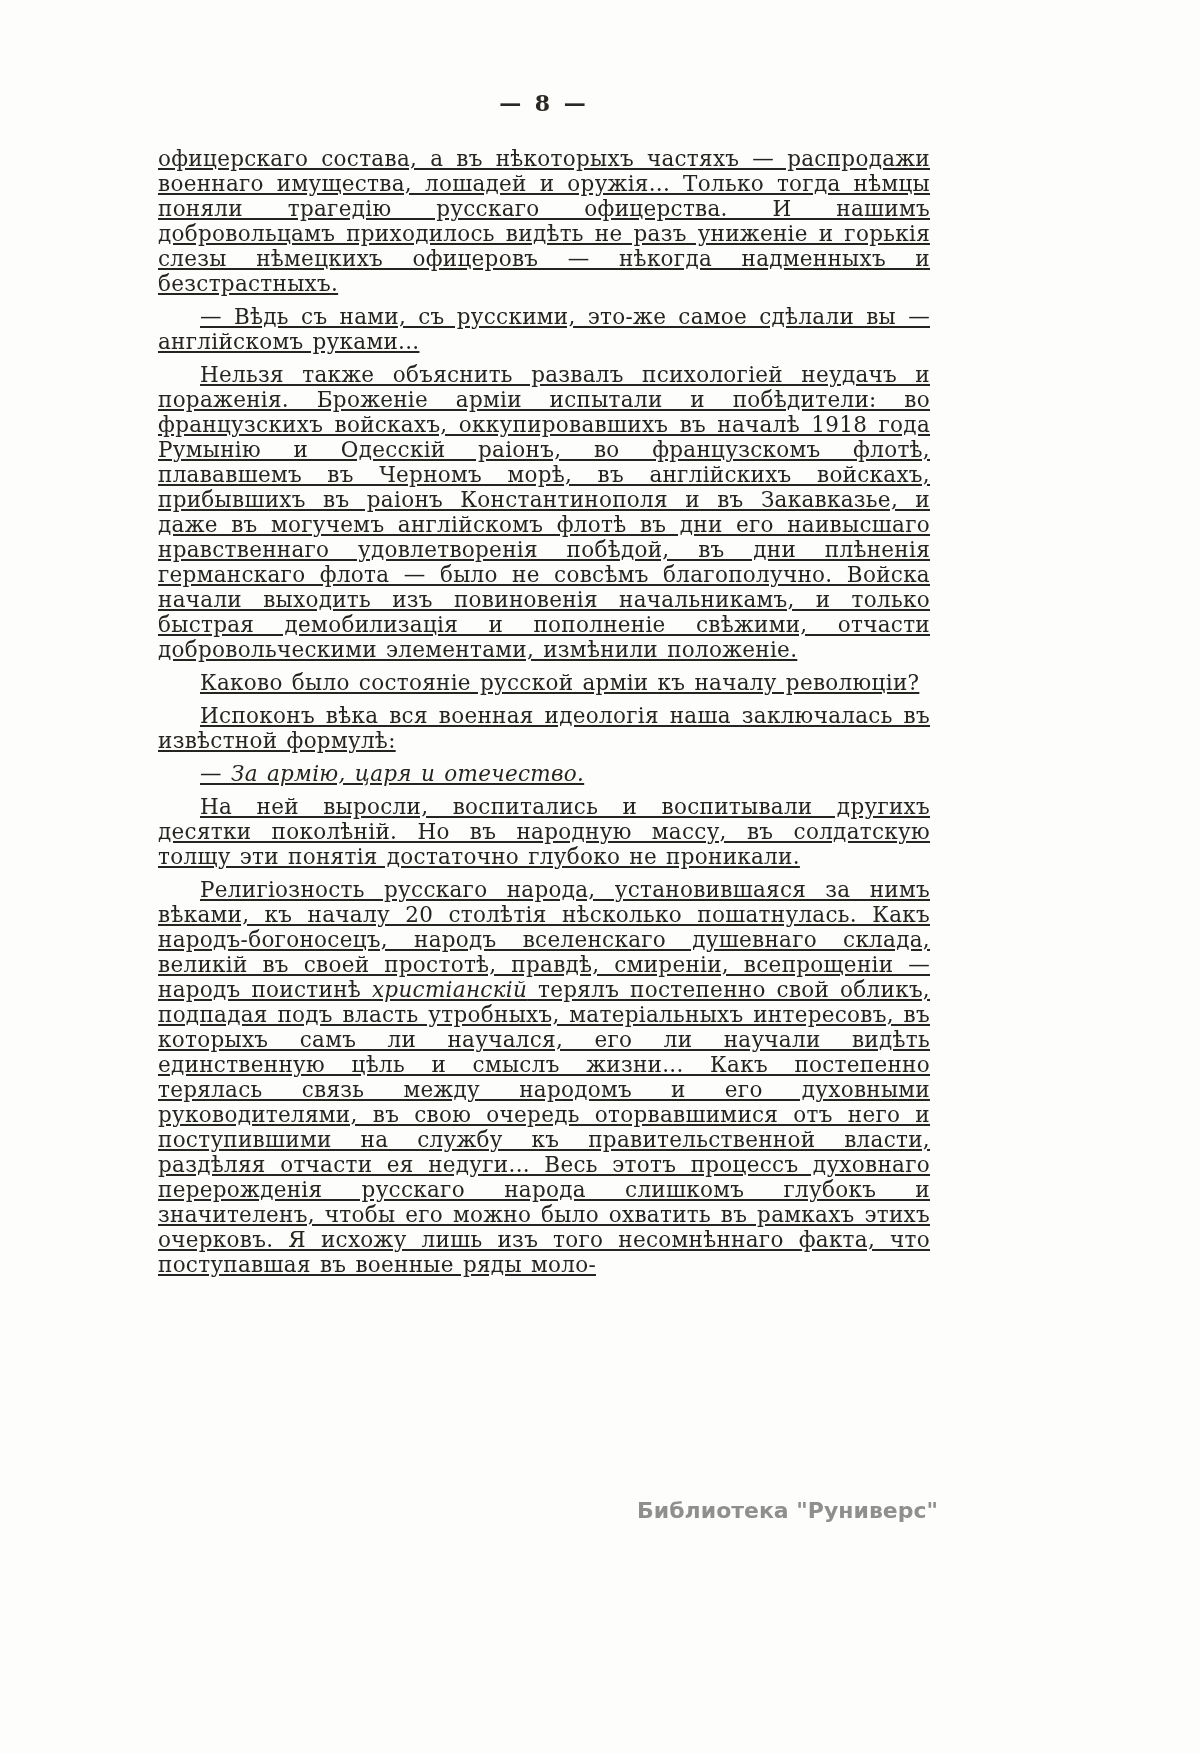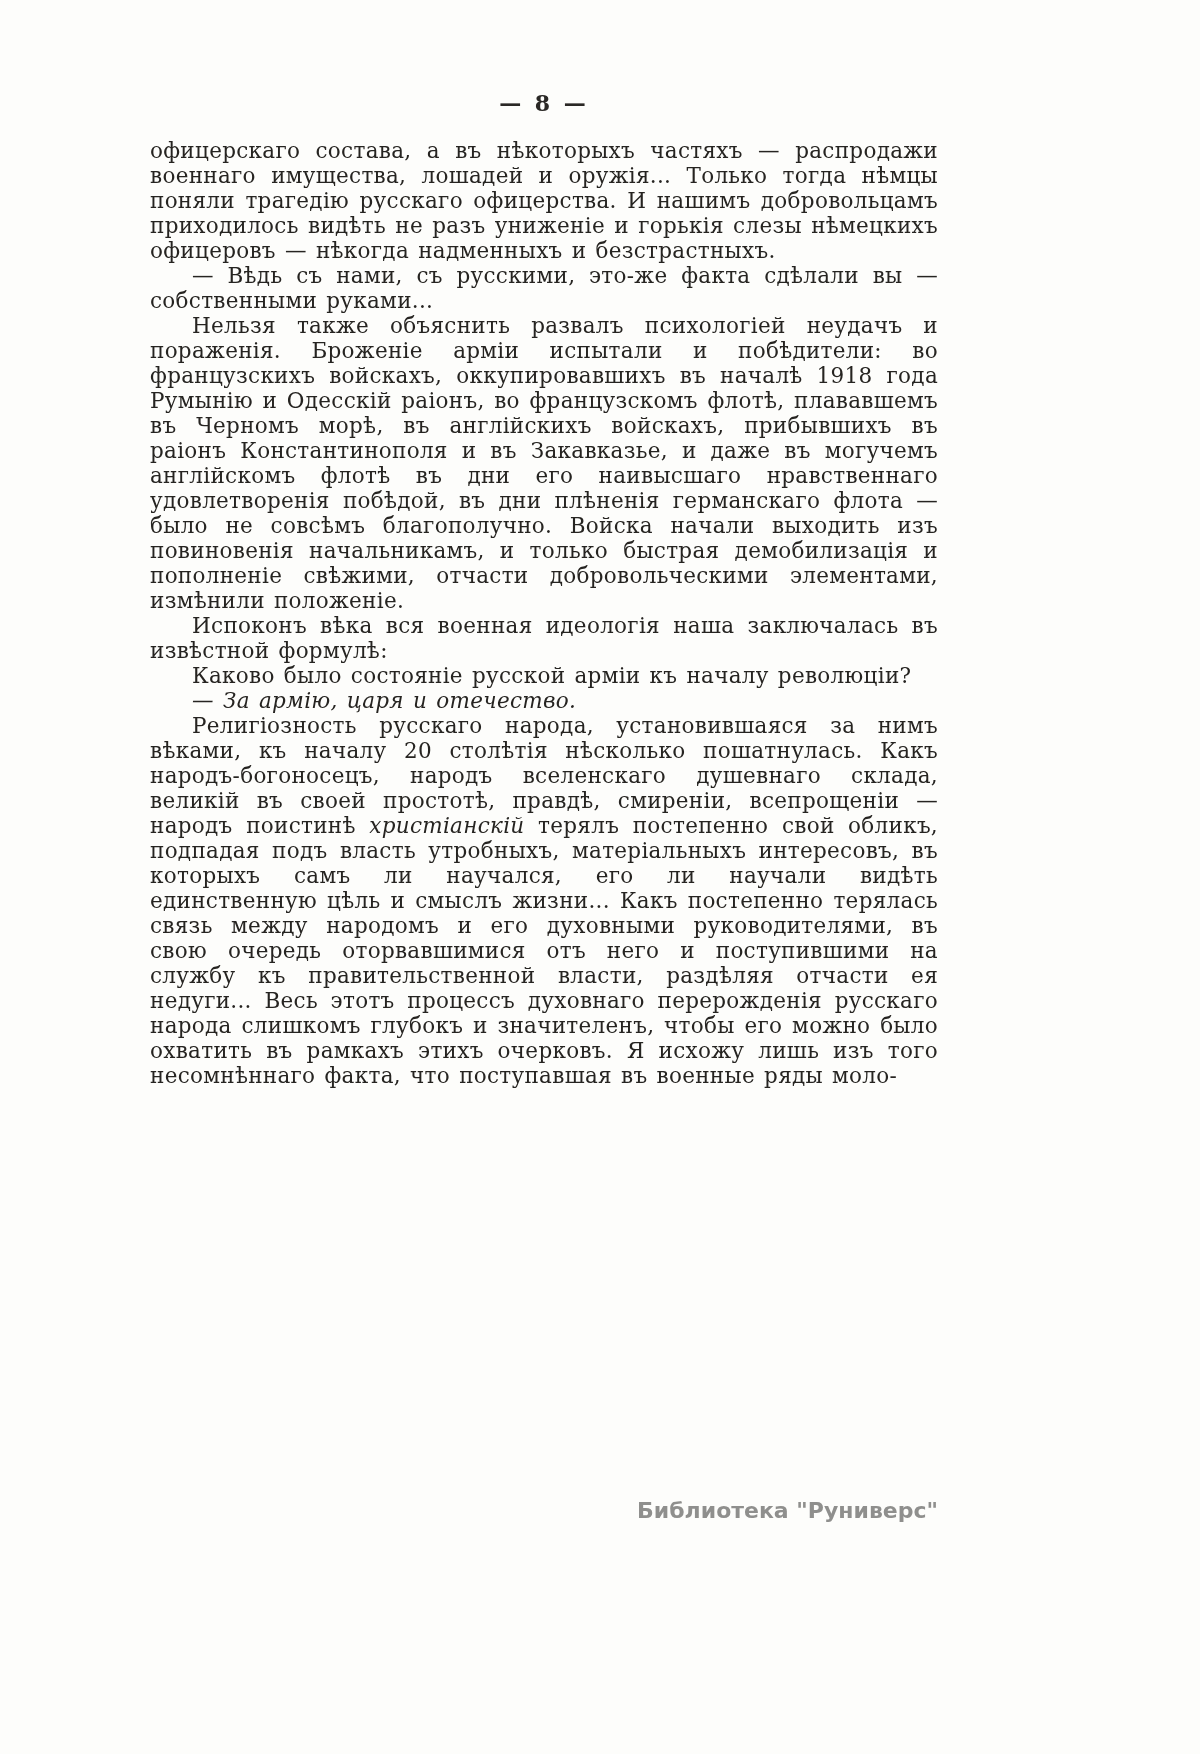--- a/index.html
+++ b/index.html
@@ -33,23 +33,24 @@
     top: 138px;
     left: 150px;
     width: 788px;
     text-align: justify;
     font-size: 21.5px;
     line-height: 25px;
     letter-spacing: 0.3px;
     word-spacing: 2px;
   }
   .text-block p {
-    margin: 0;
+    margin: 8px;
     padding: 0;
     text-indent: 42px;
+    text-decoration: underline;
   }
   .text-block p.no-indent {
     text-indent: 0;
   }
   .italic {
     font-style: italic;
   }
   .watermark {
     position: absolute;
     top: 1498px;
@@ -63,22 +64,23 @@
   }
 </style>
 </head>
 <body>
 
 <div class="page">
   <div class="page-number">— 8 —</div>
 
   <div class="text-block">
       <p class="no-indent"><span>офицерскаго состава, а въ нѣкоторыхъ частяхъ — распродажи военнаго имущества, лошадей и оружія... Только тогда нѣмцы поняли трагедію русскаго офицерства. И нашимъ добровольцамъ приходилось видѣть не разъ униженіе и горькія слезы нѣмецкихъ офицеровъ — нѣкогда надменныхъ и безстрастныхъ.</span></p>
-      <p class=""><span>— Вѣдь съ нами, съ русскими, это-же факта сдѣлали вы — собственными руками...</span></p>
+      <p class=""><span>— Вѣдь съ нами, съ русскими, это-же самое сдѣлали вы — англійскомъ руками...</span></p>
       <p class=""><span>Нельзя также объяснить развалъ психологіей неудачъ и пораженія. Броженіе арміи испытали и побѣдители: во французскихъ войскахъ, оккупировавшихъ въ началѣ 1918 года Румынію и Одесскій раіонъ, во французскомъ флотѣ, плававшемъ въ Черномъ морѣ, въ англійскихъ войскахъ, прибывшихъ въ раіонъ Константинополя и въ Закавказье, и даже въ могучемъ англійскомъ флотѣ въ дни его наивысшаго нравственнаго удовлетворенія побѣдой, въ дни плѣненія германскаго флота — было не совсѣмъ благополучно. Войска начали выходить изъ повиновенія начальникамъ, и только быстрая демобилизація и пополненіе свѣжими, отчасти добровольческими элементами, измѣнили положеніе.</span></p>
+      <p class=""><span>Каково было состояніе русской арміи къ началу революціи?</span></p>
       <p class=""><span>Испоконъ вѣка вся военная идеологія наша заключалась въ извѣстной формулѣ:</span></p>
-      <p class=""><span>Каково было состояніе русской арміи къ началу революціи?</span></p>
       <p class=""><span class="italic">— За армію, царя и отечество.</span></p>
+      <p class=""><span>На ней выросли, воспитались и воспитывали другихъ десятки поколѣній. Но въ народную массу, въ солдатскую толщу эти понятія достаточно глубоко не проникали.</span></p>
       <p class=""><span>Религіозность русскаго народа, установившаяся за нимъ вѣками, къ началу 20 столѣтія нѣсколько пошатнулась. Какъ народъ-богоносецъ, народъ вселенскаго душевнаго склада, великій въ своей простотѣ, правдѣ, смиреніи, всепрощеніи — народъ поистинѣ </span><span class="italic">христіанскій</span><span> терялъ постепенно свой обликъ, подпадая подъ власть утробныхъ, матеріальныхъ интересовъ, въ которыхъ самъ ли научался, его ли научали видѣть единственную цѣль и смыслъ жизни... Какъ постепенно терялась связь между народомъ и его духовными руководителями, въ свою очередь оторвавшимися отъ него и поступившими на службу къ правительственной власти, раздѣляя отчасти ея недуги... Весь этотъ процессъ духовнаго перерожденія русскаго народа слишкомъ глубокъ и значителенъ, чтобы его можно было охватить въ рамкахъ этихъ очерковъ. Я исхожу лишь изъ того несомнѣннаго факта, что поступавшая въ военные ряды моло-</span></p>
     </div>
 
   <div class="watermark">Библиотека "Руниверс"</div>
 </div>
 
 </body></html>

